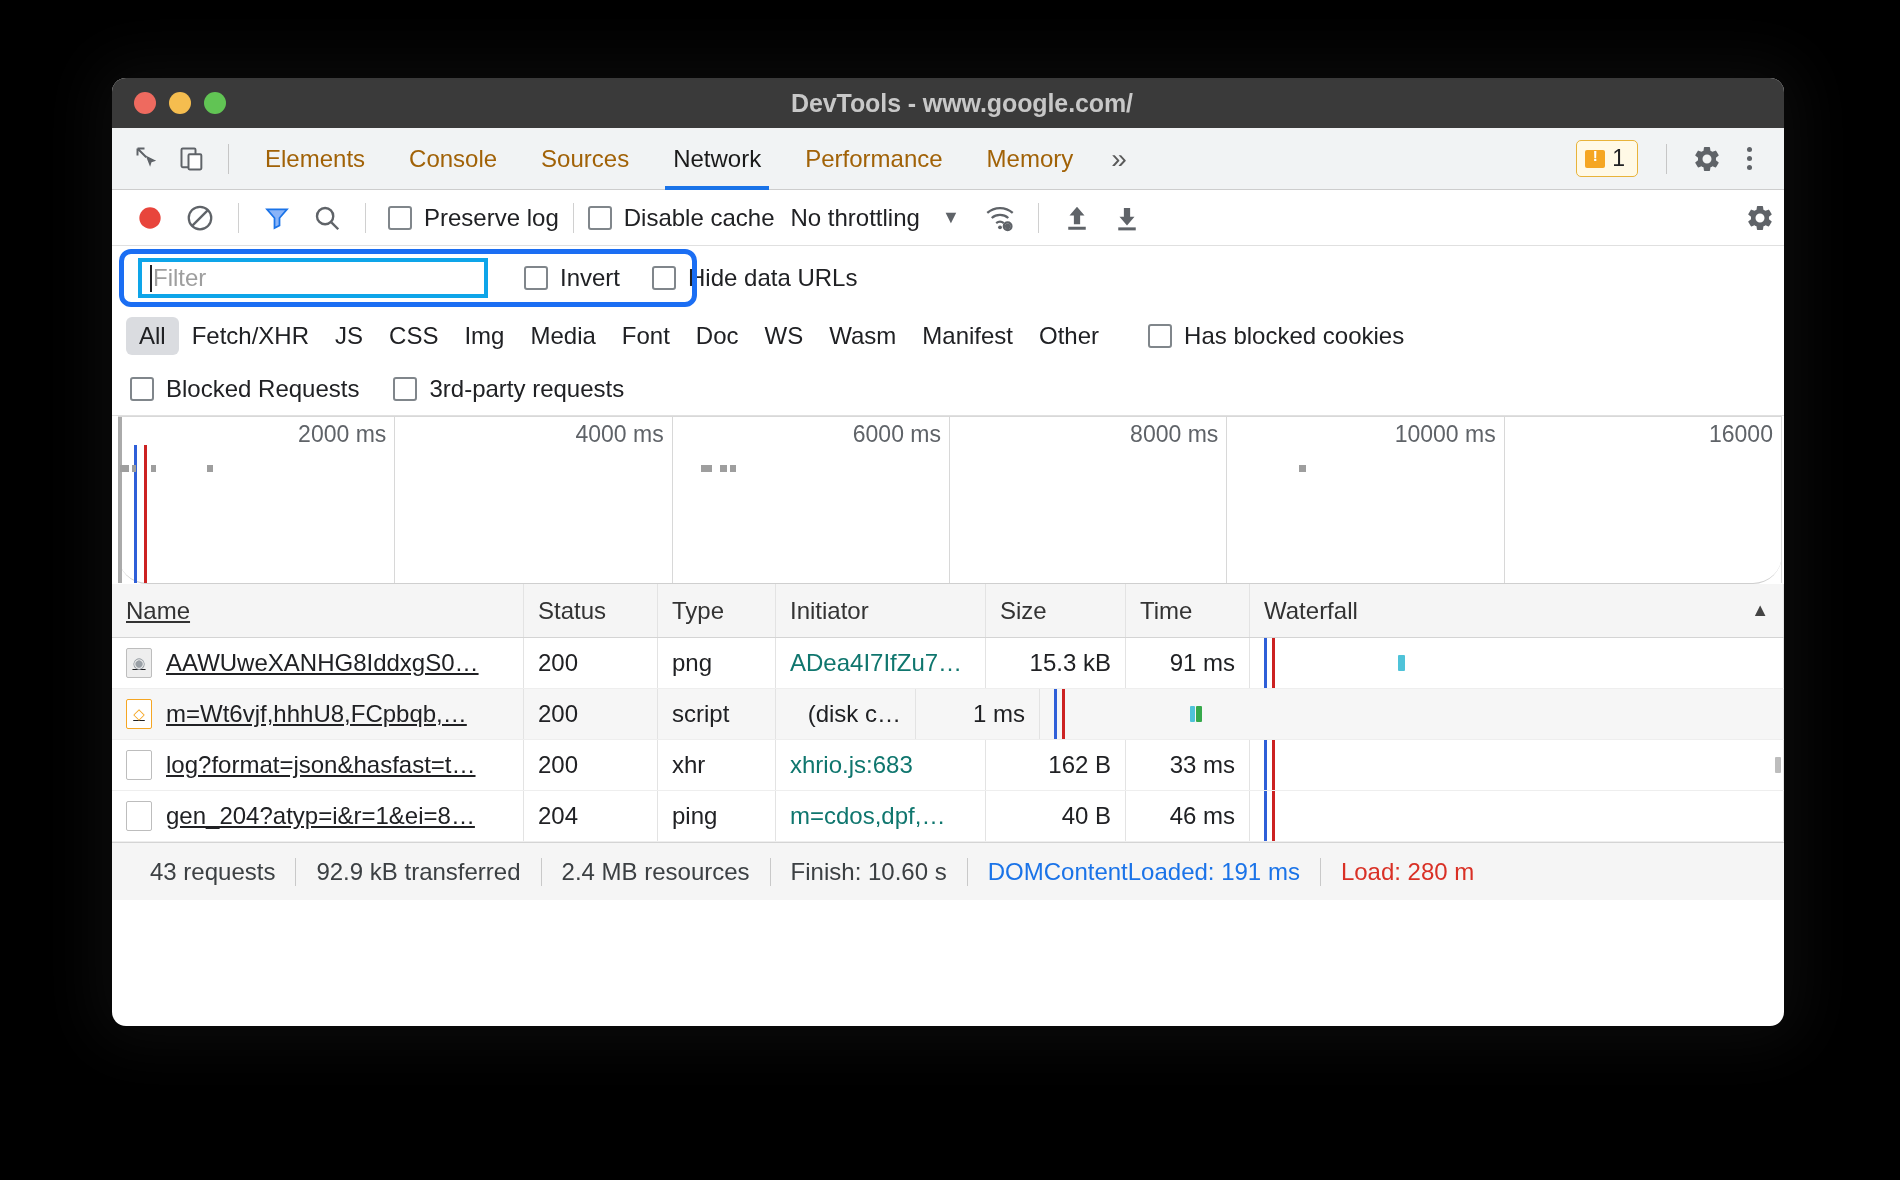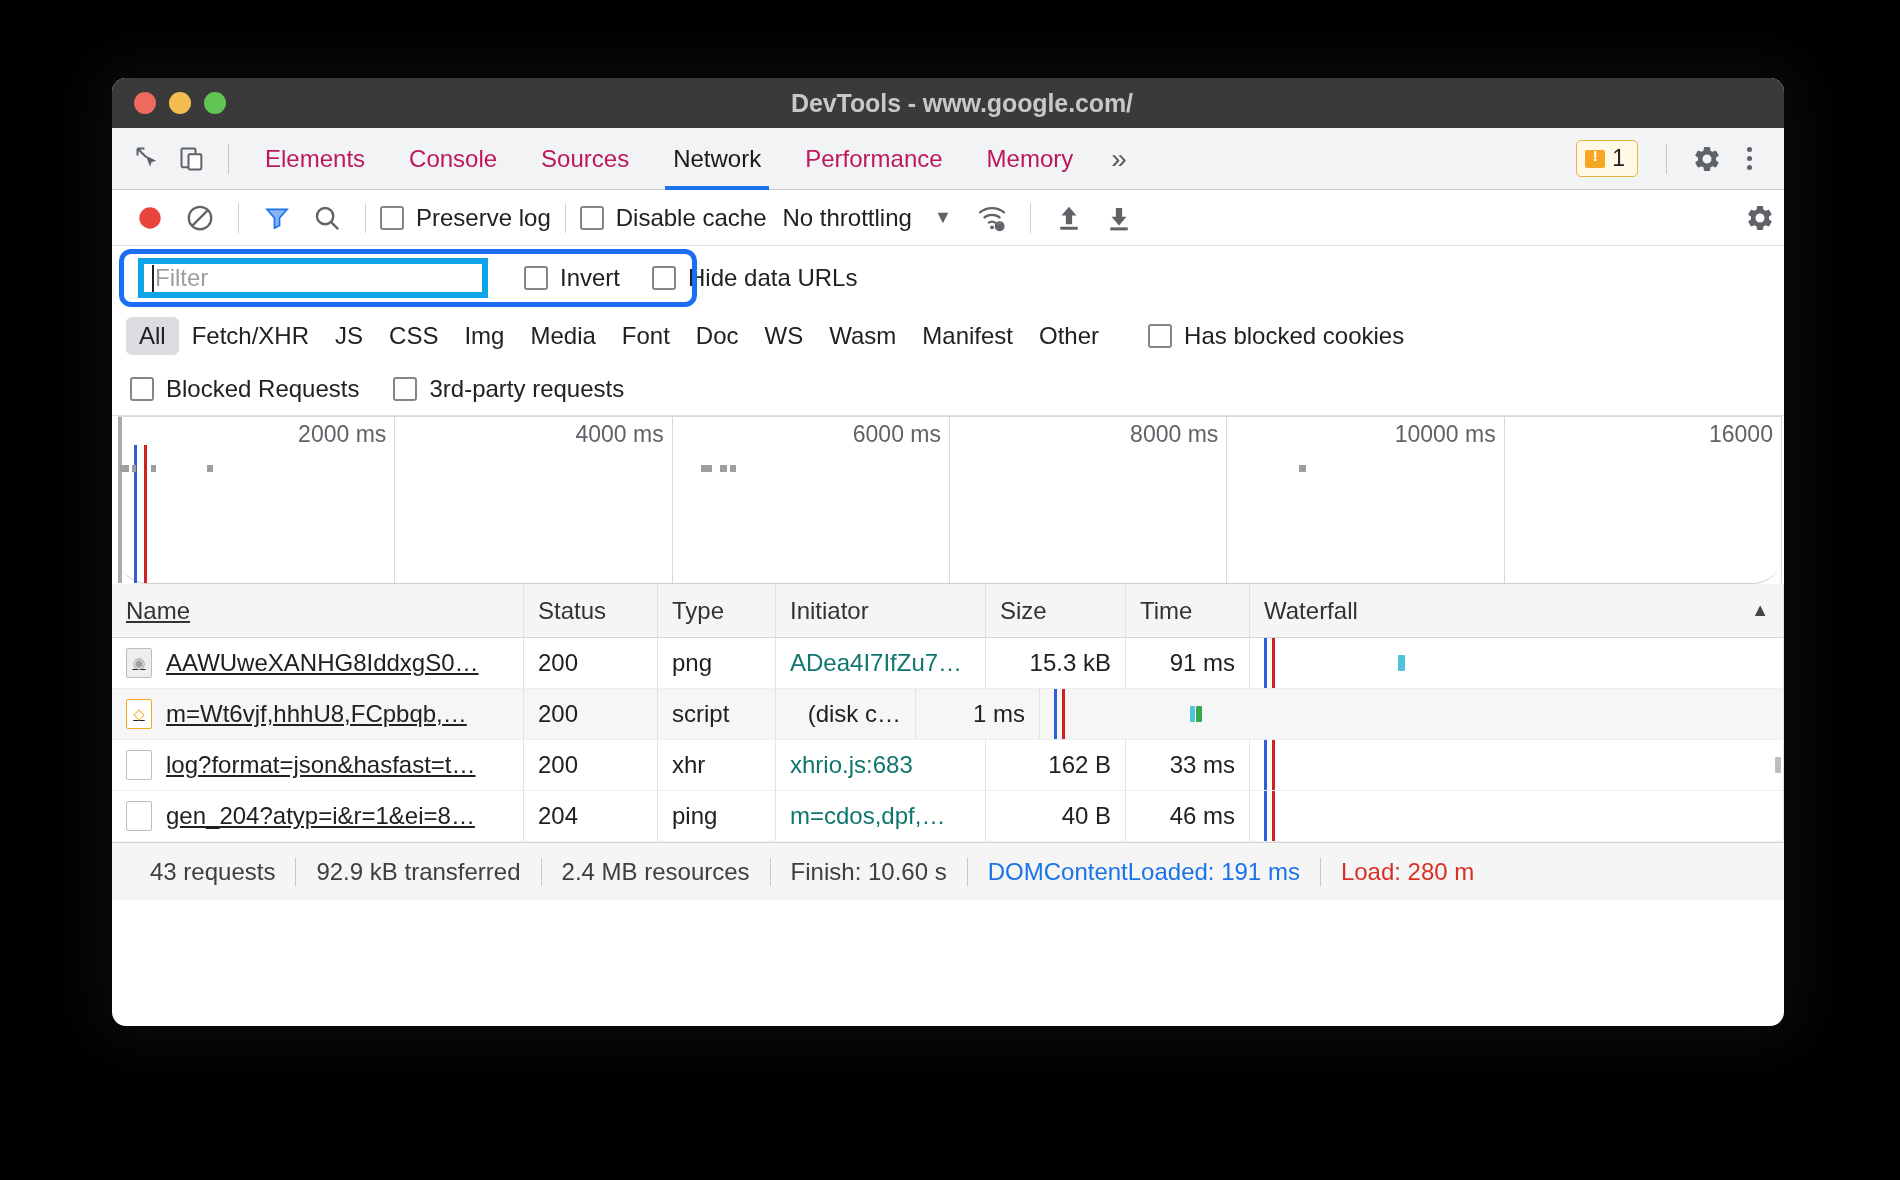--- a/index.html
+++ b/index.html
@@ -61,21 +61,21 @@
   .tb-icon {
     width: 44px; height: 44px;
     display: flex; align-items: center; justify-content: center;
     color: #5f6368;
   }
   .tb-sep {
     width: 1px; height: 30px; background: #c6c6c6;
     margin: 0 14px;
   }
   .tab {
-    font-size: 24px; color: #be185d;
+    font-size: 24px; color: #a16207;
     padding: 0 22px; height: 62px;
     display: flex; align-items: center;
     position: relative;
     white-space: nowrap;
   }
   .tab.active { color: #1a1a1a; }
   .tab.active::after {
     content: ""; position: absolute;
     left: 14px; right: 14px; bottom: 0; height: 4px;
     background: #1a73e8;
@@ -141,21 +141,21 @@
   .filter-highlight {
     position: absolute;
     left: 7px; top: 3px;
     width: 578px; height: 58px;
     border: 5px solid #1b6ef3;
     border-radius: 12px;
     pointer-events: none;
   }
   .filter-input {
     width: 350px; height: 40px;
-    border: 6px solid #0ea5e9;
+    border: 4px solid #0ea5e9;
     background: #fff;
     font-size: 24px;
     color: #9e9e9e;
     padding: 0 8px;
     display: flex; align-items: center;
     margin-left: 12px;
     position: relative;
   }
   .caretbar {
     width: 2px; height: 27px; background: #202124; margin-right: 1px;
@@ -368,21 +368,21 @@
         <path d="M4 5h16l-6 7v6l-4 2v-8z"></path>
       </svg>
     </div>
     <div class="ic-btn">
       <svg width="30" height="30" viewBox="0 0 24 24" fill="none" stroke="#5f6368" stroke-width="1.9">
         <circle cx="10.5" cy="10.5" r="6.5"></circle>
             <line x1="15.5" y1="15.5" x2="21" y2="21"></line>
       </svg>
     </div>
     <div class="vsep"></div>
-    <div class="cb-wrap" style="">
+    <div class="cb-wrap" style="margin-left:8px;">
       <span class="cb"></span>
       <span class="cb-label">Preserve log</span>
     </div>
     <div class="vsep"></div>
     <div class="cb-wrap">
       <span class="cb"></span>
       <span class="cb-label">Disable cache</span>
     </div>
     <div class="throttle">No throttling</div>
     <div class="caret">▼</div>

